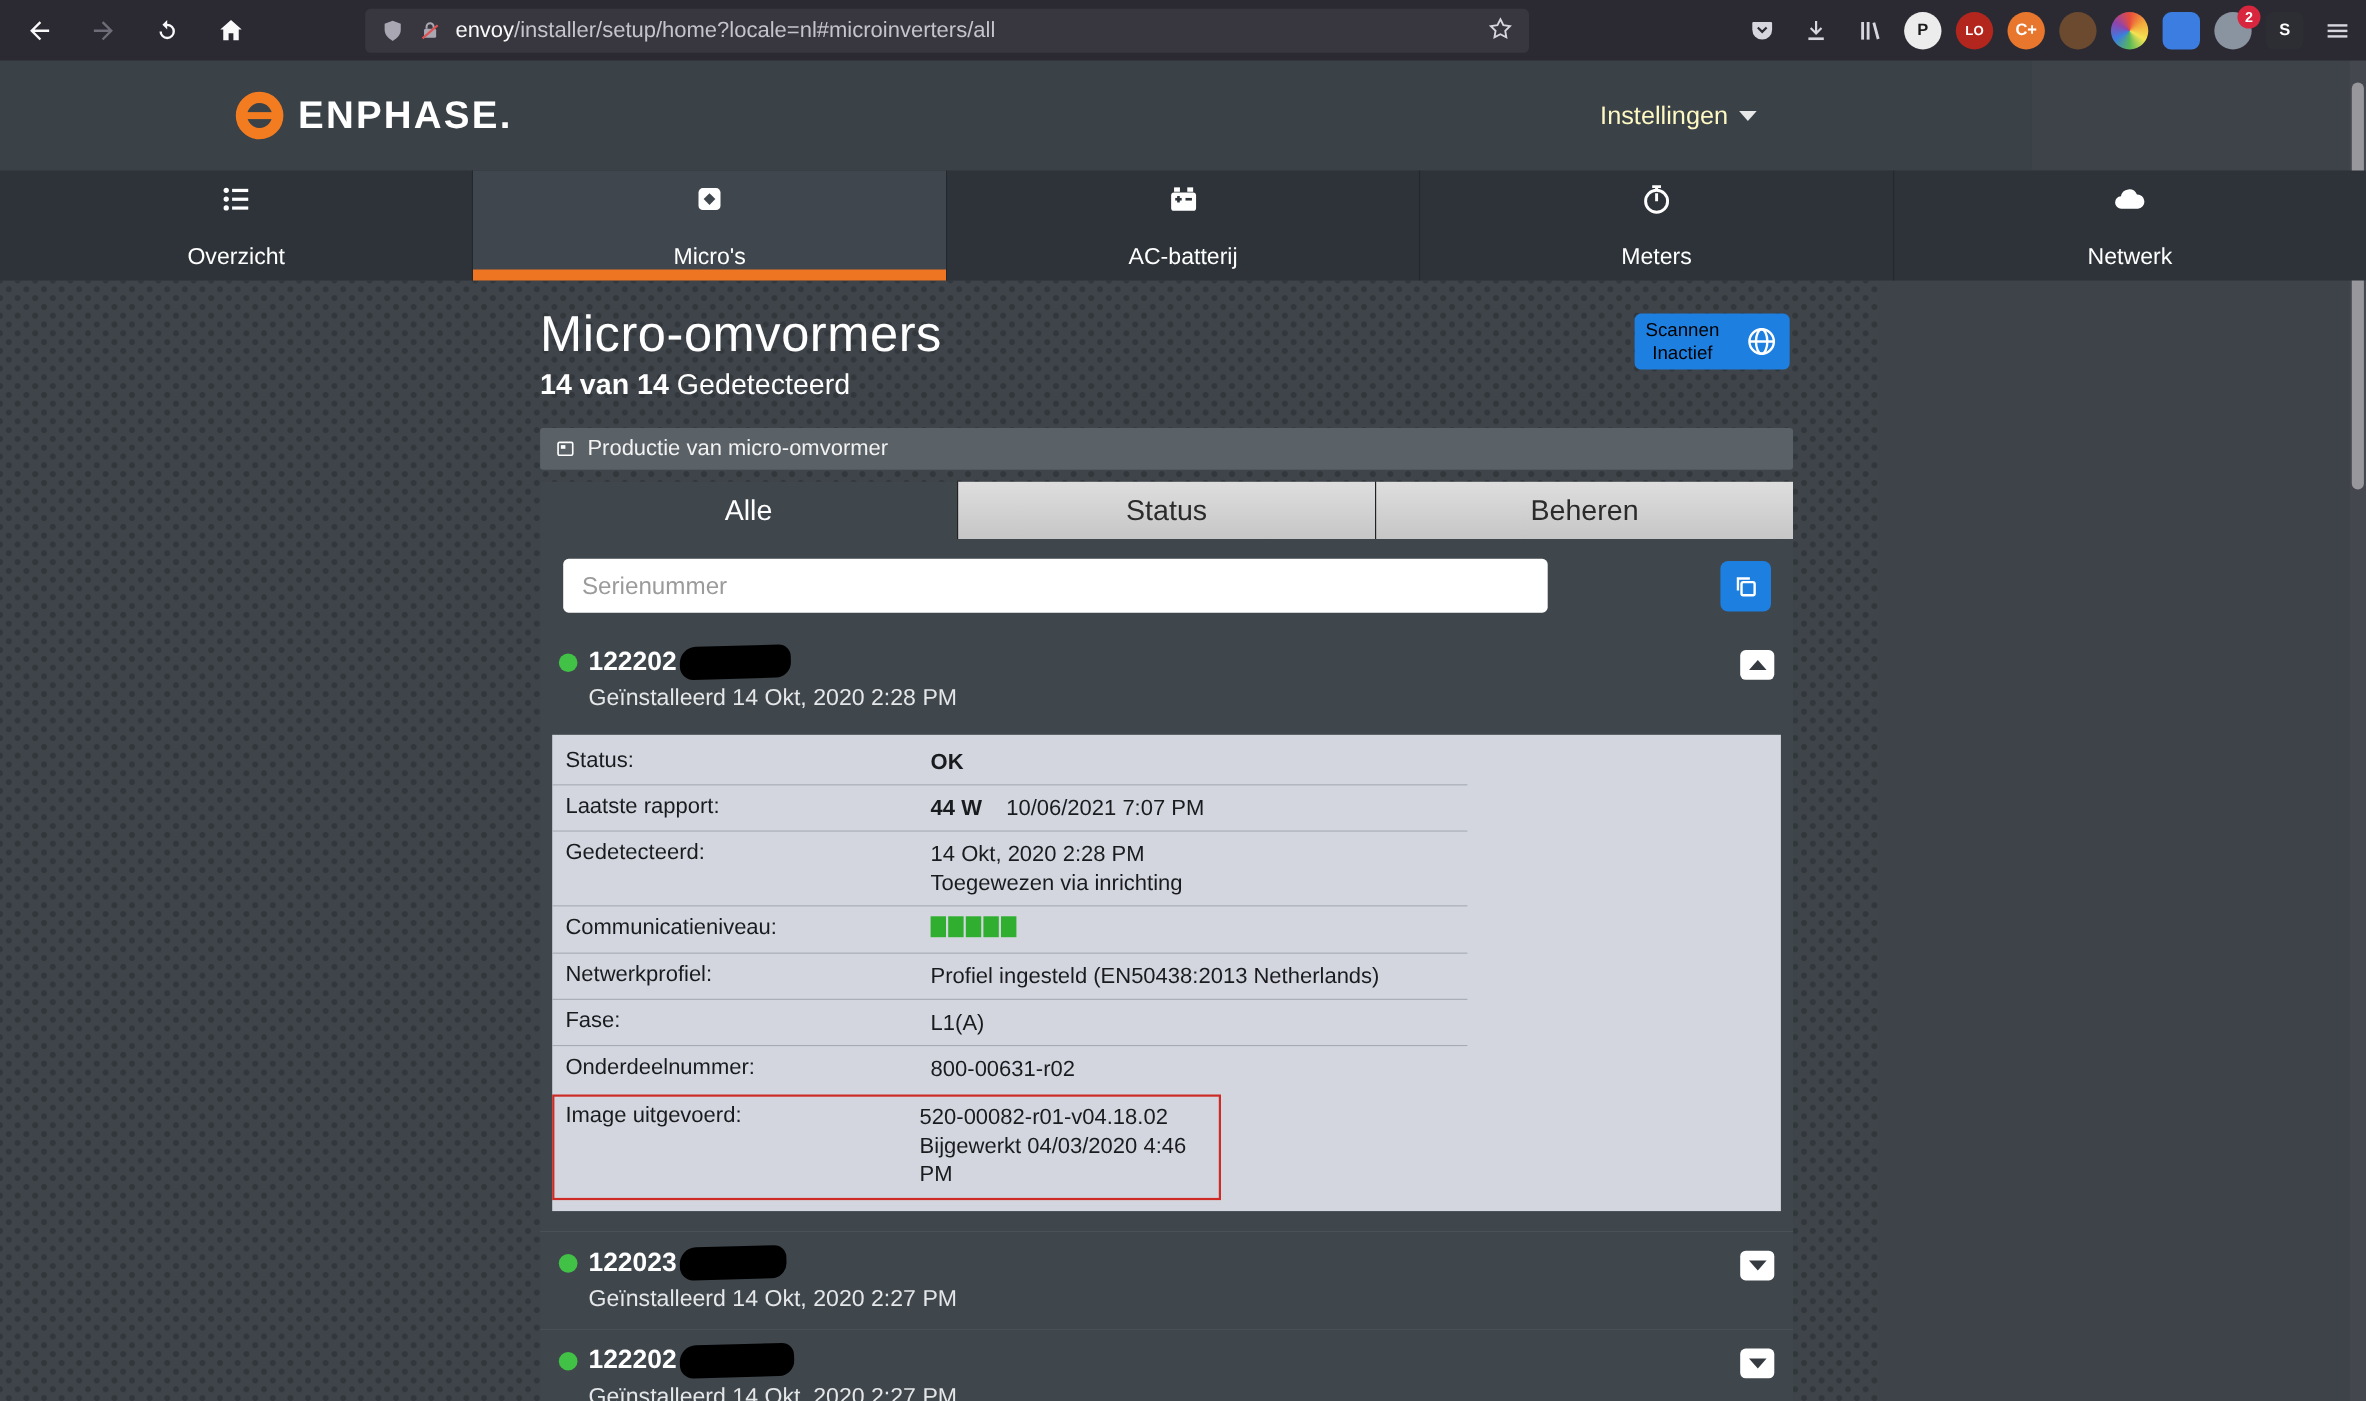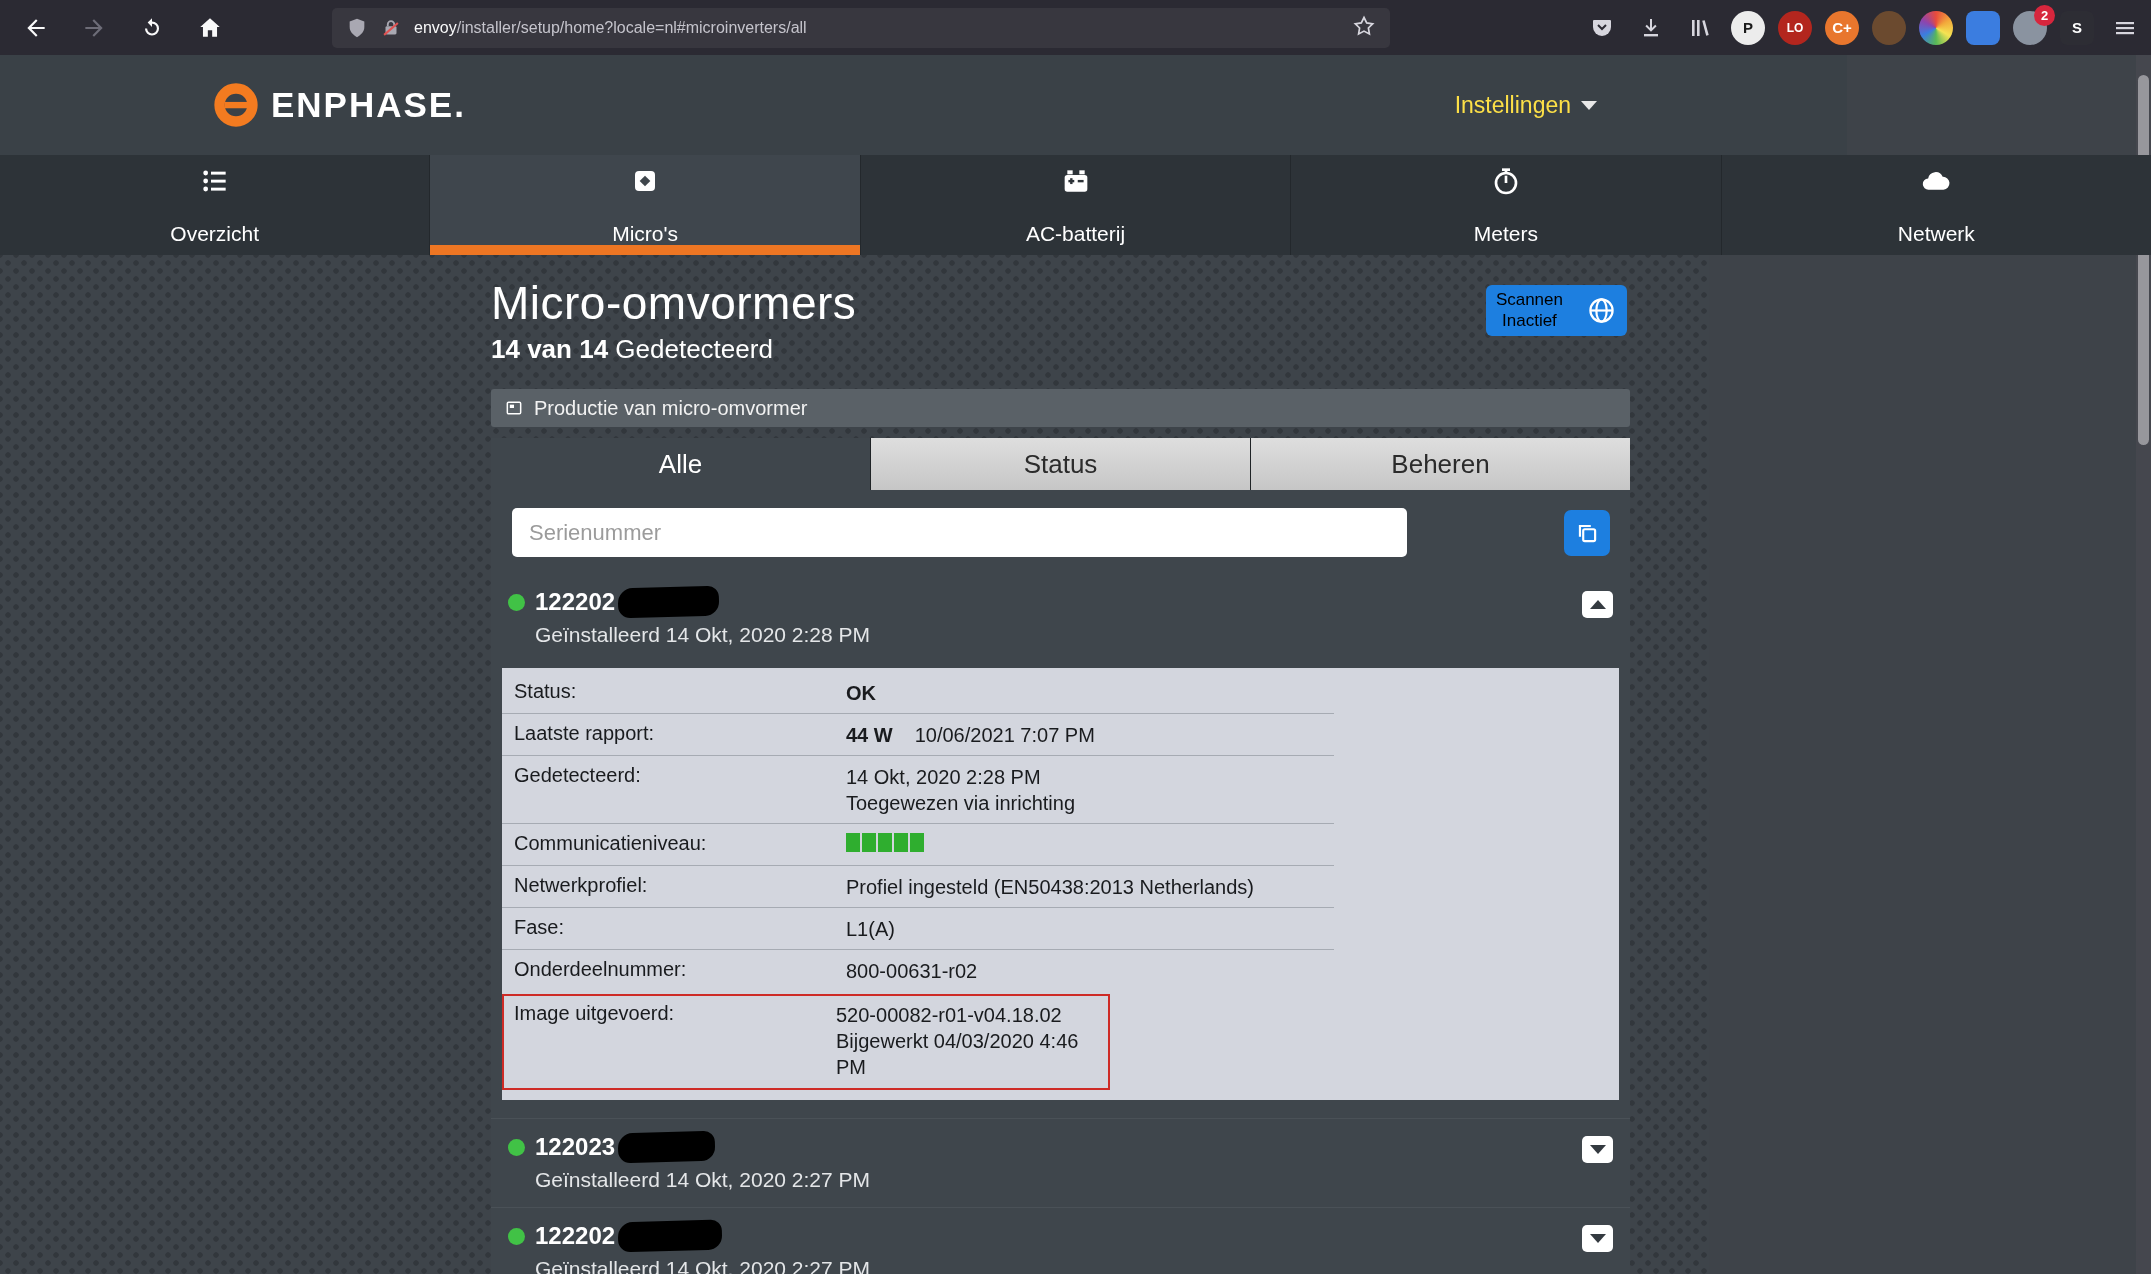--- a/index.html
+++ b/index.html
@@ -9,21 +9,21 @@
   
   .chrome { position:absolute; top:0; left:0; width:2151px; height:55px; background:#2b2a33; display:flex; align-items:center; z-index:50; }
   .chrome-left { display:flex; align-items:center; gap:14px; margin-left:14px; }
   .chrome-btn { width:44px; height:44px; display:flex; align-items:center; justify-content:center; color:#f9f9fa; border-radius:4px; }
   .chrome-btn svg { width:26px; height:26px; }
   .chrome-btn.dim { color:#6d6c77; }
   .flipx { transform:scaleX(-1); }
 
   .urlbar { position:absolute; left:332px; top:8px; width:1058px; height:40px; background:#38373f; border-radius:5px; display:flex; align-items:center; padding:0 14px; gap:12px; }
   .urlbar svg { width:22px; height:22px; flex:none; }
-  .url-text { font-size:16px; white-space:nowrap; overflow:hidden; }
+  .url-text { font-size:20px; white-space:nowrap; overflow:hidden; }
   .url-domain { color:#f9f9fa; }
   .url-path { color:#c5c4cc; }
   .url-star { margin-left:auto; color:#d7d6de; }
   .url-star svg { width:24px; height:24px; }
 
   .chrome-right { position:absolute; right:8px; top:5px; height:45px; display:flex; align-items:center; gap:13px; }
   .tool-icon { color:#d7d6de; width:36px; height:36px; display:flex; align-items:center; justify-content:center; }
   .tool-icon svg { width:24px; height:24px; }
   .ext { width:34px; height:34px; border-radius:50%; display:flex; align-items:center; justify-content:center; font-weight:bold; font-size:15px; position:relative; flex:none; }
   .ext-1 { background:#ececec; color:#1b1b1b; }
@@ -34,21 +34,21 @@
   .ext-6 { background:#3b7de0; border-radius:8px; color:#fff; }
   .ext-7 { background:#8a93a0; color:#fff; }
   .ext-8 { background:#2d2d34; border-radius:7px; color:#fff; }
   .badge { position:absolute; top:-6px; right:-8px; background:#d7263d; color:#fff; font-size:13px; font-weight:bold; min-width:21px; height:21px; border-radius:11px; display:flex; align-items:center; justify-content:center; padding:0 4px; }
 
   
   .app-header { position:absolute; top:55px; left:0; width:1847px; height:100px; background:#3a4147; display:flex; align-items:center; z-index:40; }
   .brand { display:flex; align-items:center; gap:12px; margin-left:213px; }
   .brand svg { width:46px; height:46px; }
   .brand-text { color:#fff; font-size:35px; font-weight:bold; letter-spacing:2px; }
-  .settings { margin-left:auto; margin-right:250px; color:#fde047; font-size:23px; display:flex; align-items:center; gap:10px; cursor:pointer; }
+  .settings { margin-left:auto; margin-right:250px; color:#fef9c3; font-size:23px; display:flex; align-items:center; gap:10px; cursor:pointer; }
   .caret-down { width:0; height:0; border-left:8px solid transparent; border-right:8px solid transparent; border-top:9px solid #e8e8e8; }
 
   
   .main-nav { position:absolute; top:155px; left:0; width:2151px; height:100px; background:#2d3338; display:flex; z-index:40; }
   .nav-item { flex:1; display:flex; flex-direction:column; align-items:center; justify-content:center; gap:25px; color:#fff; font-size:21px; position:relative; cursor:pointer; border-right:1px solid #23282c; }
   .nav-item:last-child { border-right:none; }
   .nav-item .nav-icon { width:32px; height:32px; display:flex; align-items:center; justify-content:center; }
   .nav-item .nav-icon svg { width:32px; height:32px; }
   .nav-item.active { background:#3f464d; }
   .nav-item.active::after { content:""; position:absolute; bottom:0; left:0; right:0; height:10px; background:#EE7623; }

